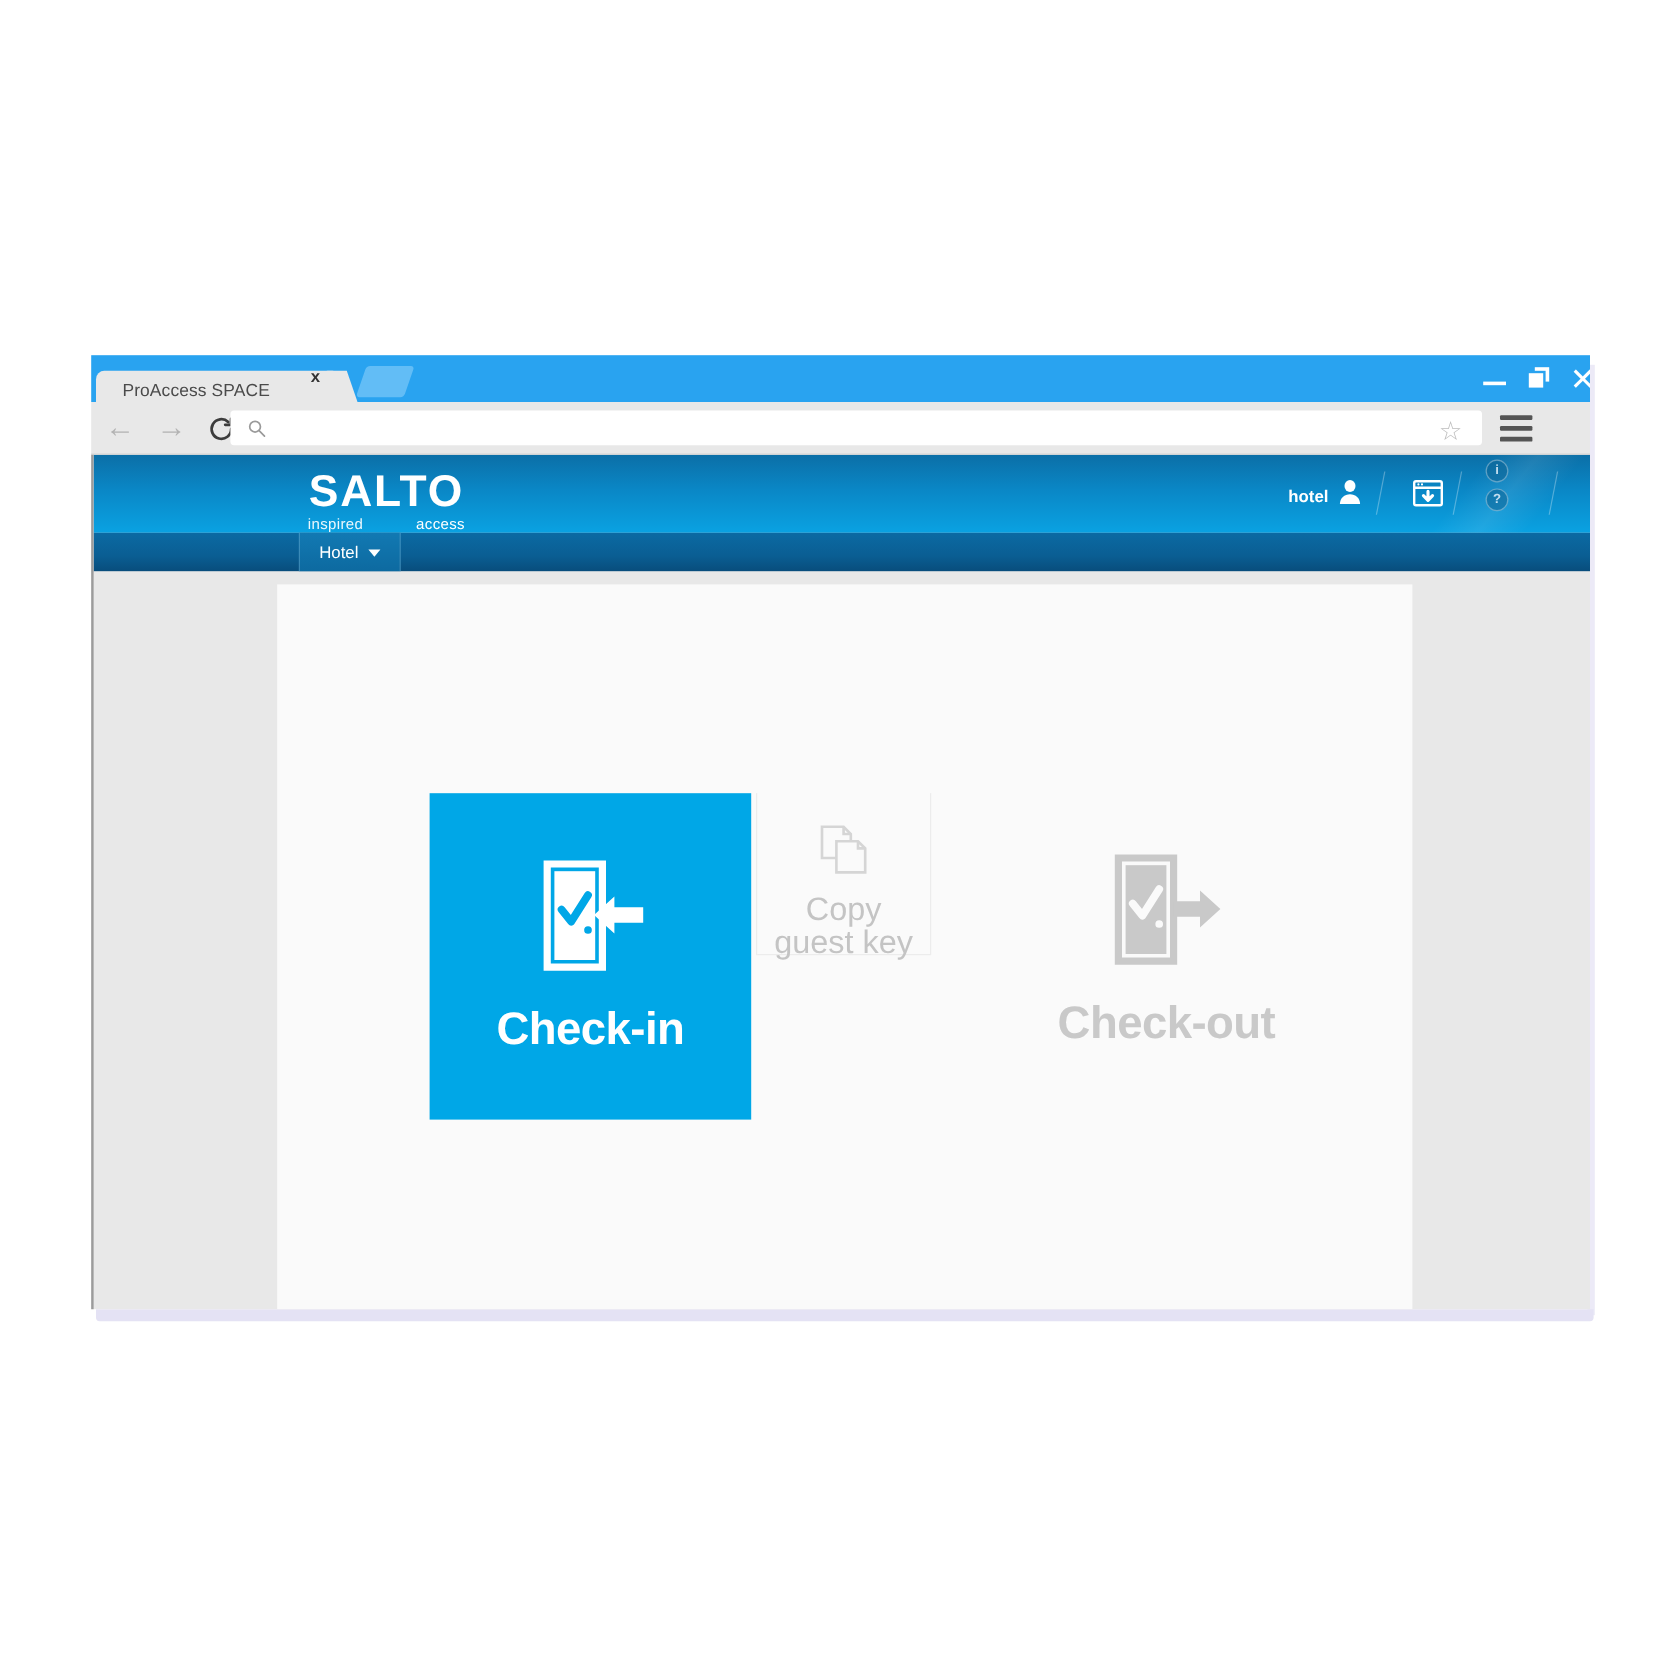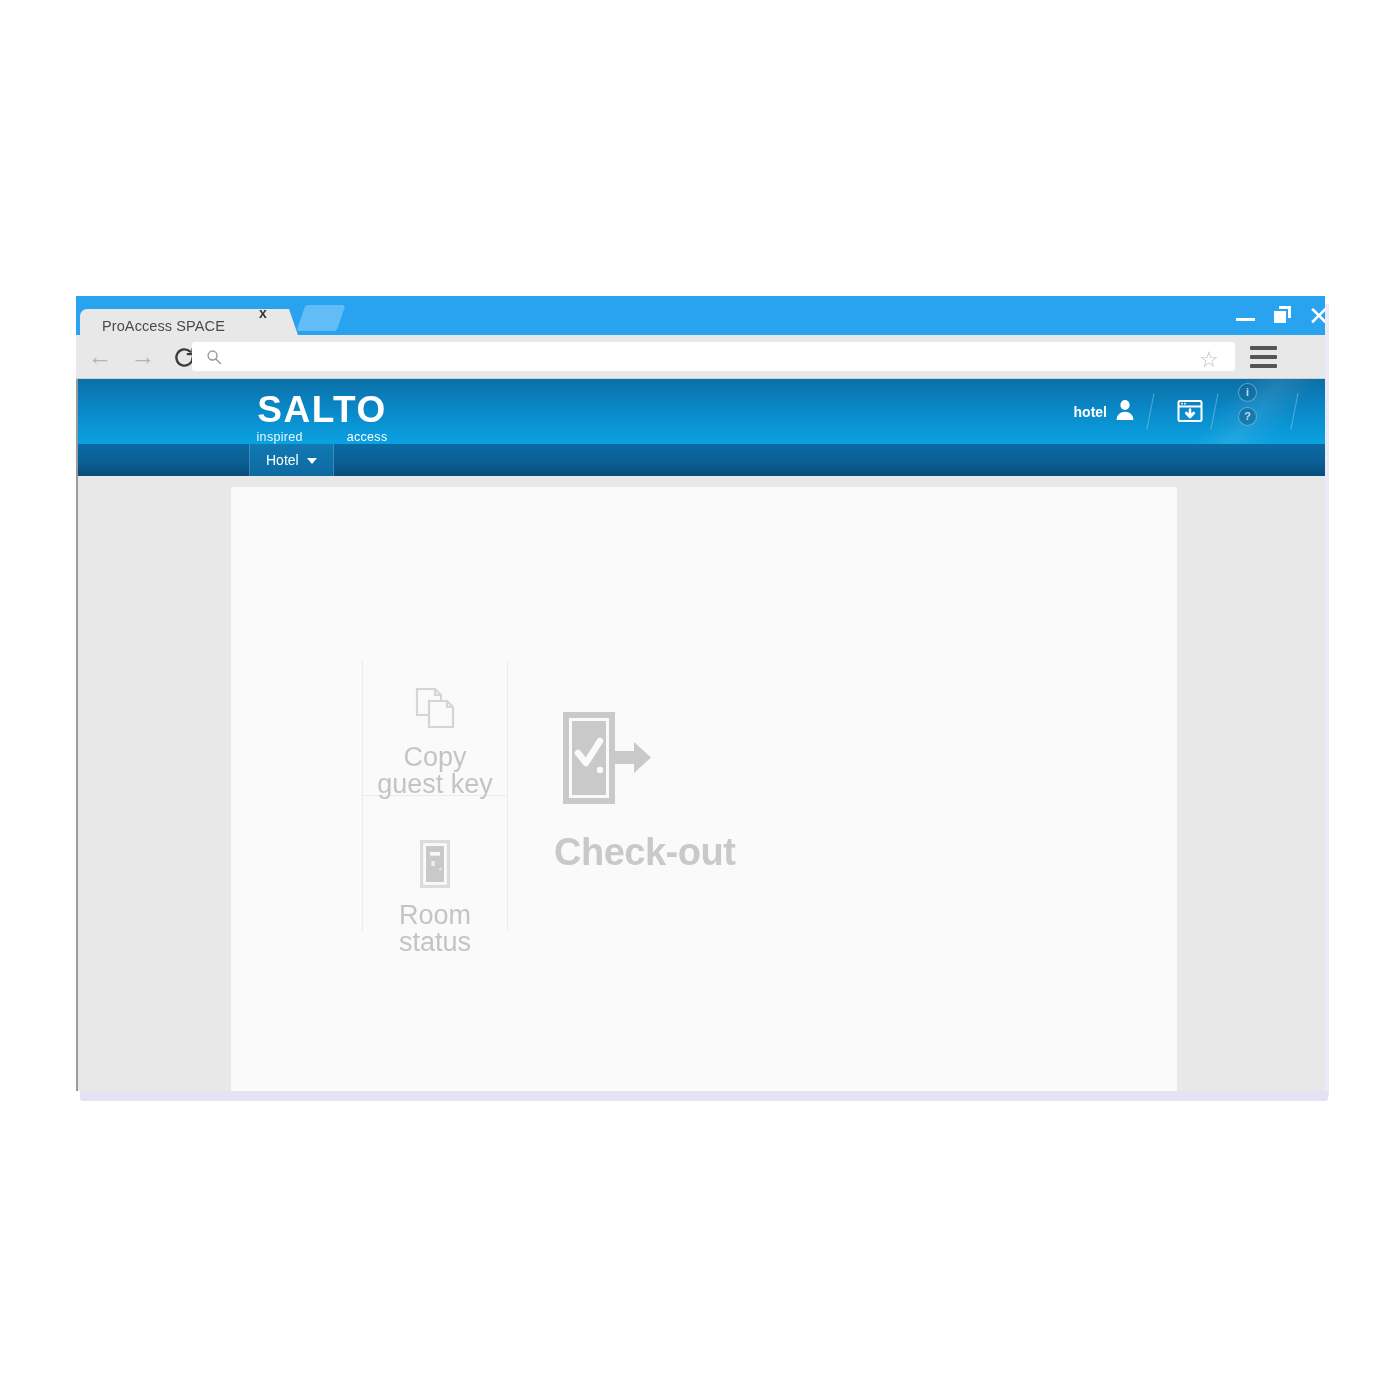--- a/index.html
+++ b/index.html
@@ -411,21 +411,21 @@
     width: 132px;
   }
 
   
   #tile-checkout {
     width: 300px;
     height: 230px;
     margin-left: 46px;
     display: flex;
     flex-direction: column;
-    align-items: flex-start;
+    align-items: center;
     justify-content: flex-start;
     padding-top: 48px;
     box-sizing: border-box;
     cursor: pointer;
   }
   #tile-checkout-label {
     font-size: 38px;
     font-weight: bold;
     color: #c9c9c9;
     letter-spacing: -0.5px;
@@ -537,47 +537,52 @@
       <div id="nav-hotel">
         <span id="nav-hotel-label">Hotel</span>
         <span class="chev-down"></span>
       </div>
     </div>
 
     <div id="content-panel">
 
       <div id="tiles-row">
 
+        <div id="tile-checkin">
+          <span>
+            <svg width="104" height="100" viewBox="0 0 104 100" fill="none">
+
+              <path d="M16 6 H62 V92 H16 Z" stroke="#ffffff" stroke-width="6" fill="none"></path>
+
+              <rect x="22" y="12" width="34" height="74" fill="#ffffff"></rect>
+
+              <path d="M28 44 L36 54 L50 32" stroke="#00a7e7" stroke-width="6.5" fill="none" stroke-linecap="round" stroke-linejoin="round"></path>
+
+              <circle cx="50" cy="61" r="3.2" fill="#00a7e7"></circle>
+
+              <path d="M96 42 H72 V33 L55 48.5 L72 64 V55 H96 Z" fill="#ffffff"></path>
+            </svg>
+          </span>
+          <span id="tile-checkin-label">Check-in</span>
+        </div>
 
         <div id="tiles-middle">
 
           <div class="mini-tile" id="tile-copykey">
             <span>
               <svg width="44" height="44" viewBox="0 0 44 44" fill="none" stroke="#d5d5d5" stroke-width="2.2">
                 <path d="M4 3 H22 L28 9 V29 H4 Z" fill="#fafafa"></path>
                 <path d="M22 3 V9 H28"></path>
                 <path d="M16 15 H34 L40 21 V41 H16 Z" fill="#fafafa"></path>
                 <path d="M34 15 V21 H40"></path>
               </svg>
             </span>
             <span class="mini-label">Copy guest key</span>
           </div>
 
-          <div class="mini-tile" id="tile-roomstatus">
-            <span>
-              <svg width="30" height="48" viewBox="0 0 30 48" fill="none">
-                <rect x="1.6" y="1.6" width="26.8" height="44.8" stroke="#dcdcdc" stroke-width="3.2" fill="none"></rect>
-                <rect x="6" y="6" width="18" height="36" fill="#c9c9c9"></rect>
-                <rect x="10" y="12" width="10" height="3.6" fill="#fafafa"></rect>
-                <rect x="11.4" y="21" width="3.2" height="5" fill="#efefef"></rect>
-                <circle cx="20.4" cy="29" r="1.2" fill="#eaeaea"></circle>
-              </svg>
-            </span>
-            <span class="mini-label">Room status</span>
-          </div>
         </div>
 
         <div id="tile-checkout">
           <span>
             <svg width="104" height="100" viewBox="0 0 104 100" fill="none">
               <path d="M12 6 H58 V92 H12 Z" stroke="#c9c9c9" stroke-width="6" fill="none"></path>
               <rect x="18" y="12" width="34" height="74" fill="#c9c9c9"></rect>
               <path d="M24 44 L32 54 L46 32" stroke="#fafafa" stroke-width="6.5" fill="none" stroke-linecap="round" stroke-linejoin="round"></path>
               <circle cx="46" cy="61" r="3.2" fill="#fafafa"></circle>
 

